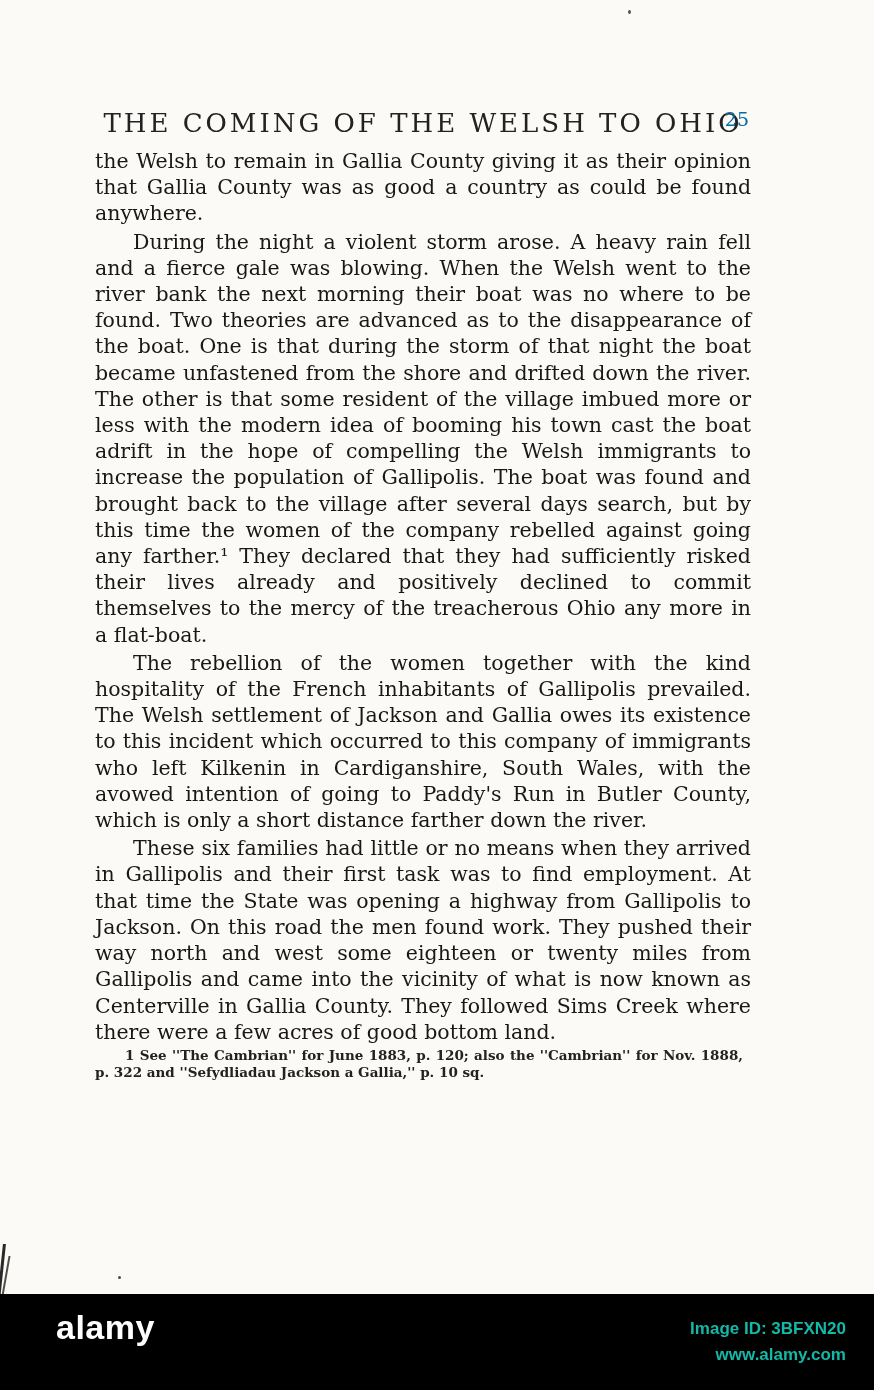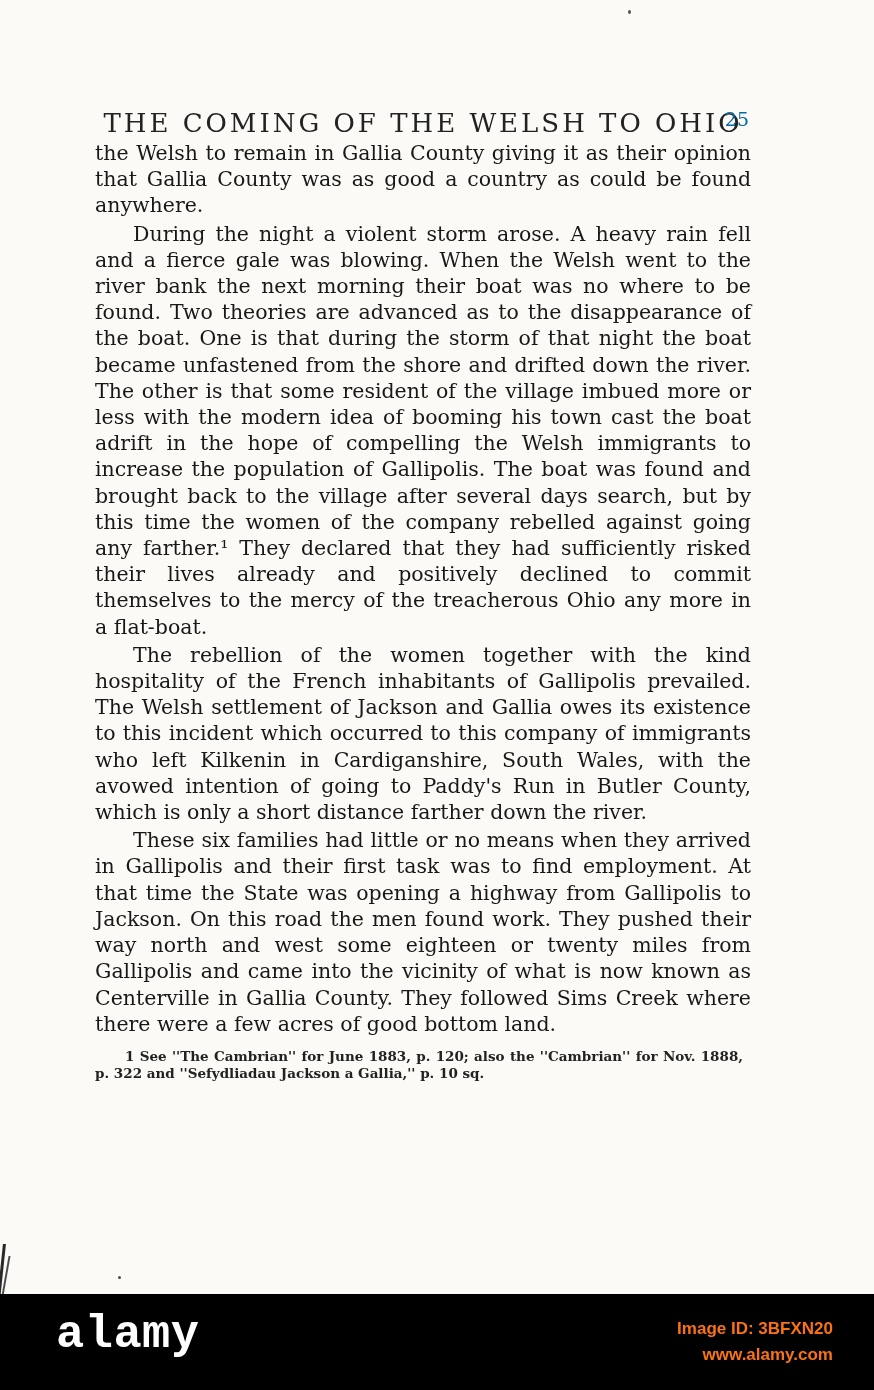--- a/index.html
+++ b/index.html
@@ -33,32 +33,32 @@
   }
   .page-number {
     position: absolute;
     right: 2px;
     top: 0;
     font-size: 19px;
     color: #0369a1;
   }
   .body-text {
     position: absolute;
-    top: 140px;
+    top: 148px;
     left: 95px;
     width: 656px;
     font-size: 20.5px;
     line-height: 26.2px;
     text-align: justify;
     color: #181818;
   }
   .body-text p { margin-bottom: 2px; }
   .body-text p.indent { text-indent: 38px; }
   .footnote {
-    margin-top: 11px;
+    margin-top: 2px;
     font-size: 13.5px;
     line-height: 17.5px;
     font-weight: bold;
     text-indent: 30px;
     text-align: justify;
     width: 648px;
     color: #222;
   }
   
   .artifact { position: absolute; background: #2a2a2a; }
@@ -83,37 +83,37 @@
     position: absolute;
     left: 0; bottom: 0;
     width: 874px; height: 96px;
     background: #000000;
     color: #ffffff;
   }
   .alamy-logo {
     position: absolute;
     left: 56px;
     top: 14px;
-    font-family: Liberation Mono, monospace;
+    font-family: Liberation Sans, sans-serif;
     font-weight: bold;
-    font-size: 47px;
+    font-size: 34px;
     letter-spacing: 0.5px;
     color: #fff;
     text-align: right;
   }
   .alamy-info {
     position: absolute;
-    right: 41px;
+    right: 28px;
     top: 22px;
     text-align: right;
     font-family: "Liberation Sans", sans-serif;
     font-weight: bold;
     font-size: 17px;
     line-height: 26px;
-    color: #f97316;
+    color: #14b8a6;
   }
 </style>
 </head>
 <body>
 
 <div class="scan-page">
 
   <div class="header-row">
     <div class="page-title">THE COMING OF THE WELSH TO OHIO</div>
     <div class="page-number">25</div>

